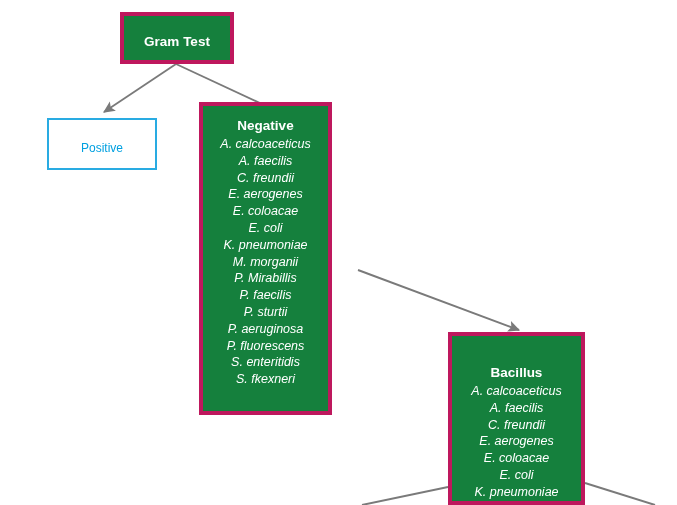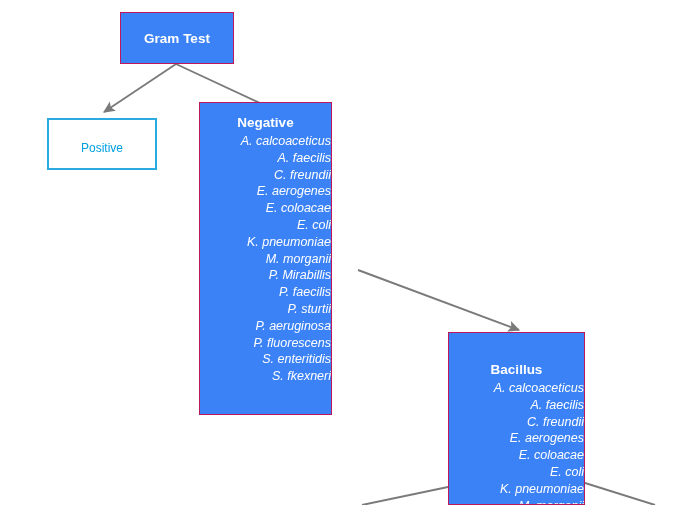--- a/index.html
+++ b/index.html
@@ -26,22 +26,22 @@
     height: 505px;
     pointer-events: none;
   }
   .node {
     position: absolute;
     box-sizing: border-box;
     text-align: center;
     overflow: hidden;
   }
   .node.filled {
-    background: #3b82f6;
-    border: 1px solid #be185d;
+    background: #15803d;
+    border: 4px solid #be185d;
   }
   .node.outlined {
     background: #ffffff;
     border: 2px solid #29ABE2;
   }
   .node-title {
     font-weight: bold;
     font-size: 13.5px;
     line-height: 17px;
     color: #ffffff;
@@ -57,21 +57,20 @@
     list-style: none;
     margin: 0;
     padding: 0;
   }
   .node-list li {
     font-style: italic;
     font-size: 12.5px;
     line-height: 16.8px;
     color: #ffffff;
     white-space: nowrap;
-    text-align: right;
   }
 
   
   #node-gram-test  { left: 120px; top: 12px;  width: 114px; height: 52px;  }
   #node-gram-test .node-title { margin-top: 17px; }
 
   #node-positive   { left: 47px;  top: 118px; width: 110px; height: 52px;  }
   #node-positive .node-title { margin-top: 20px; }
 
   #node-negative   { left: 199px; top: 102px; width: 133px; height: 313px; }

